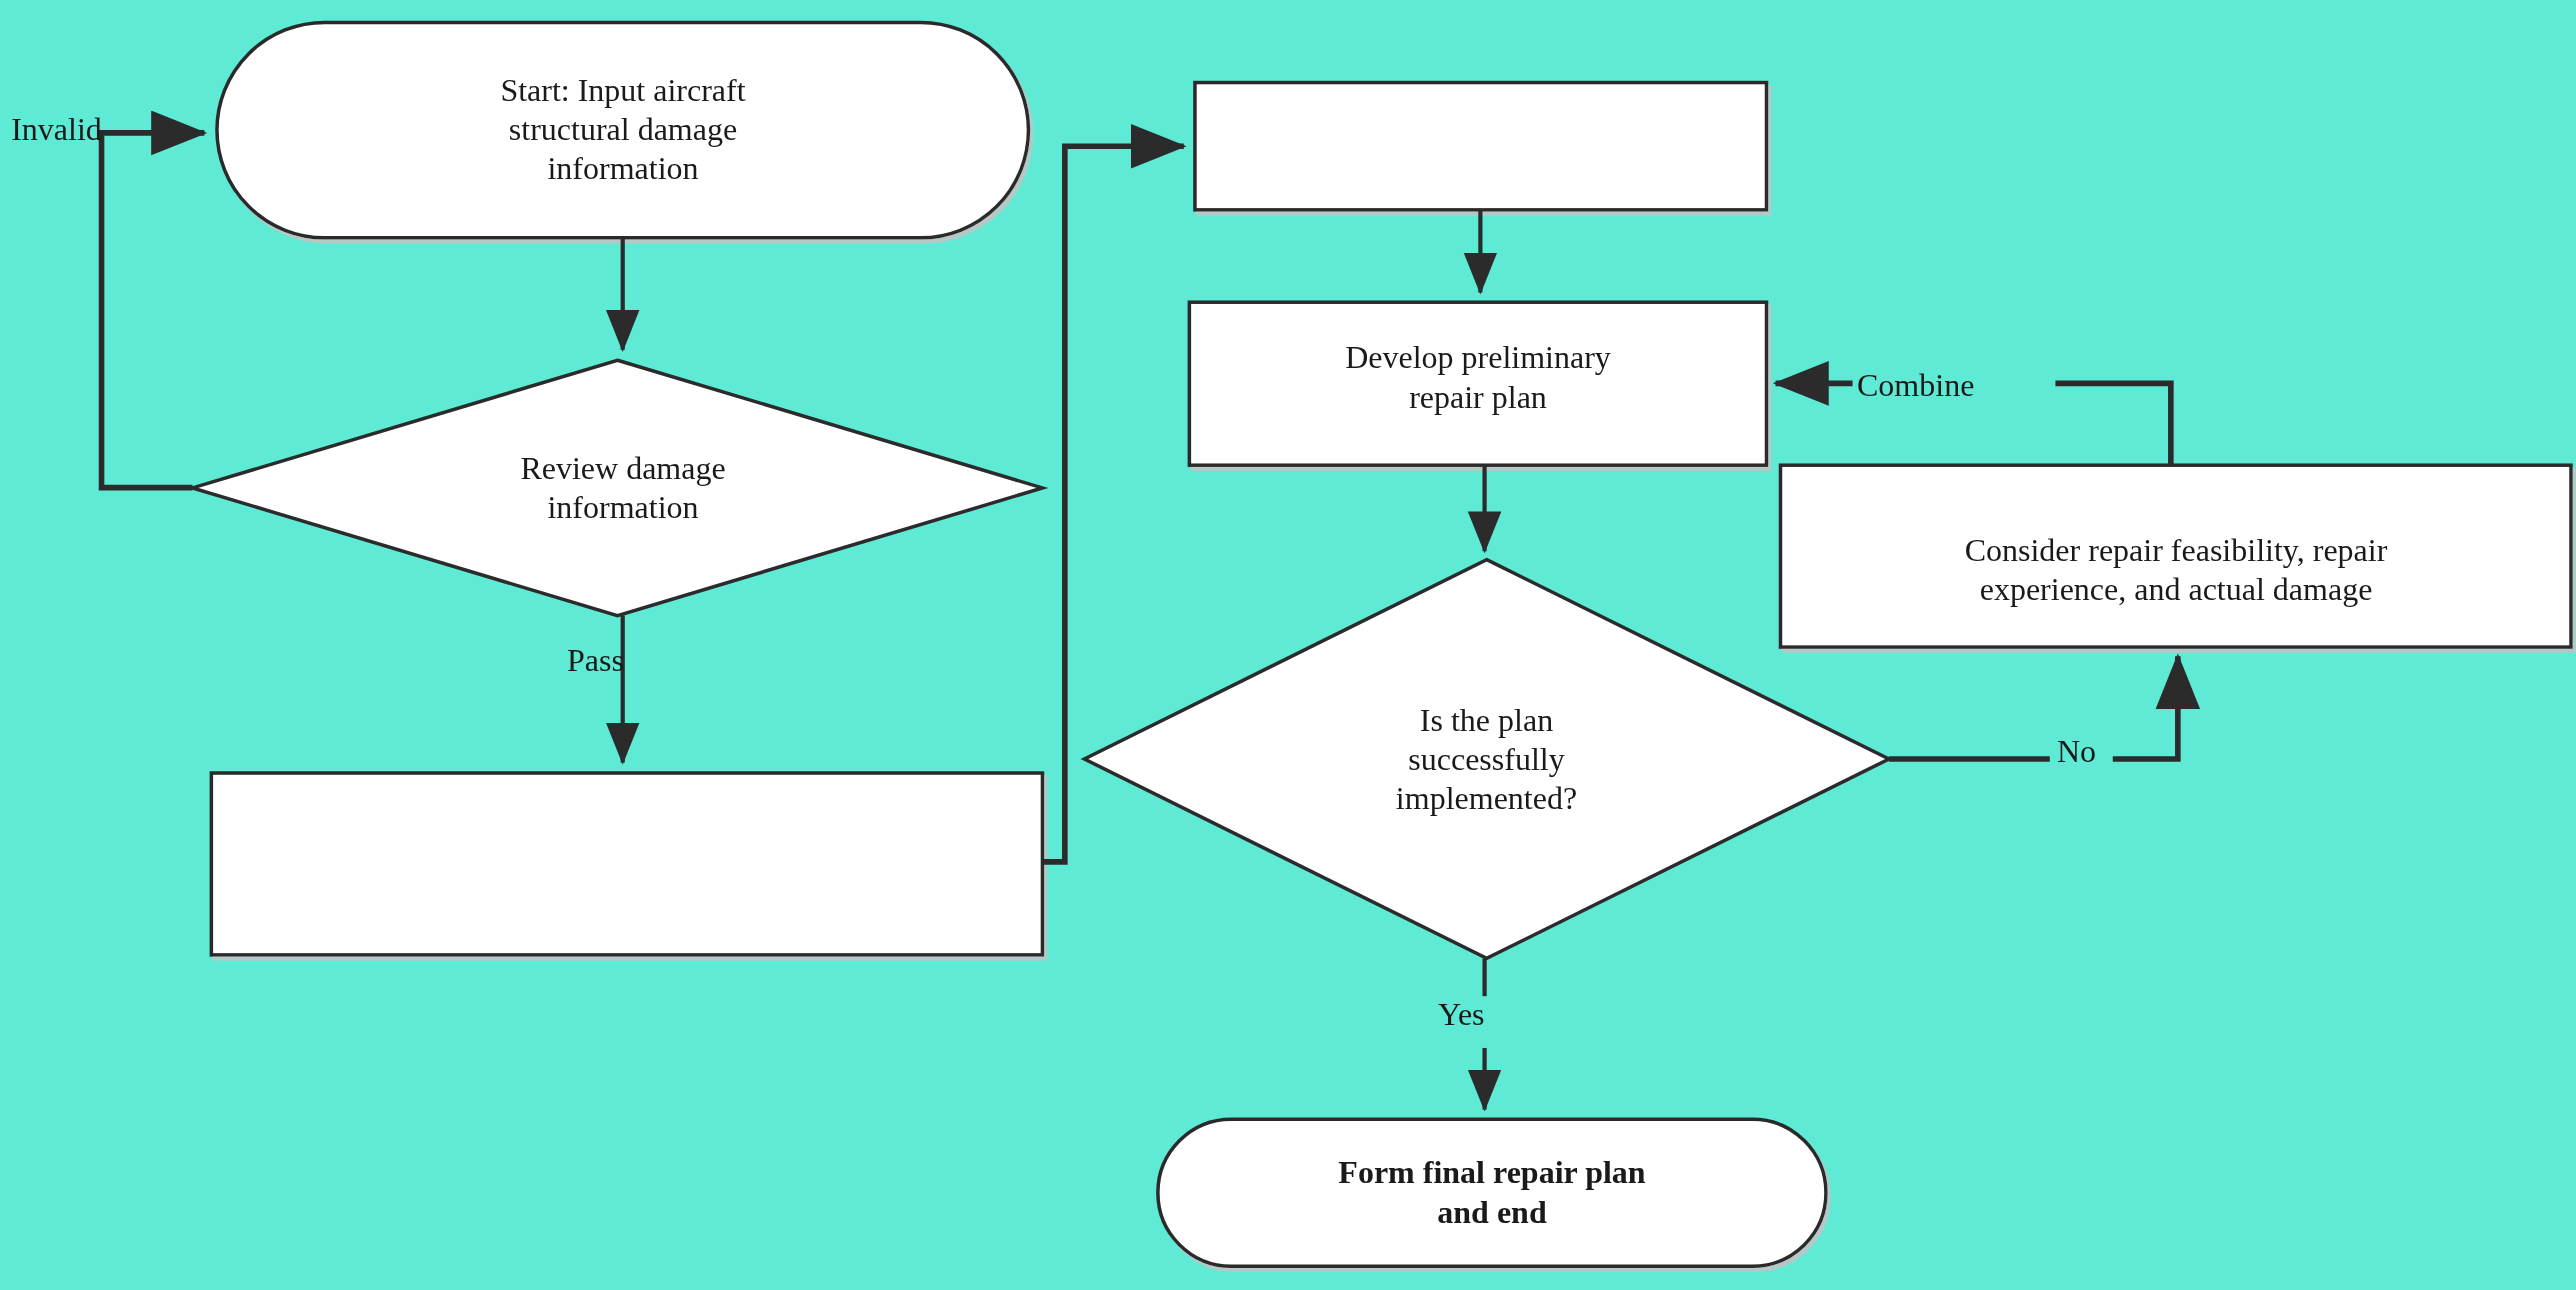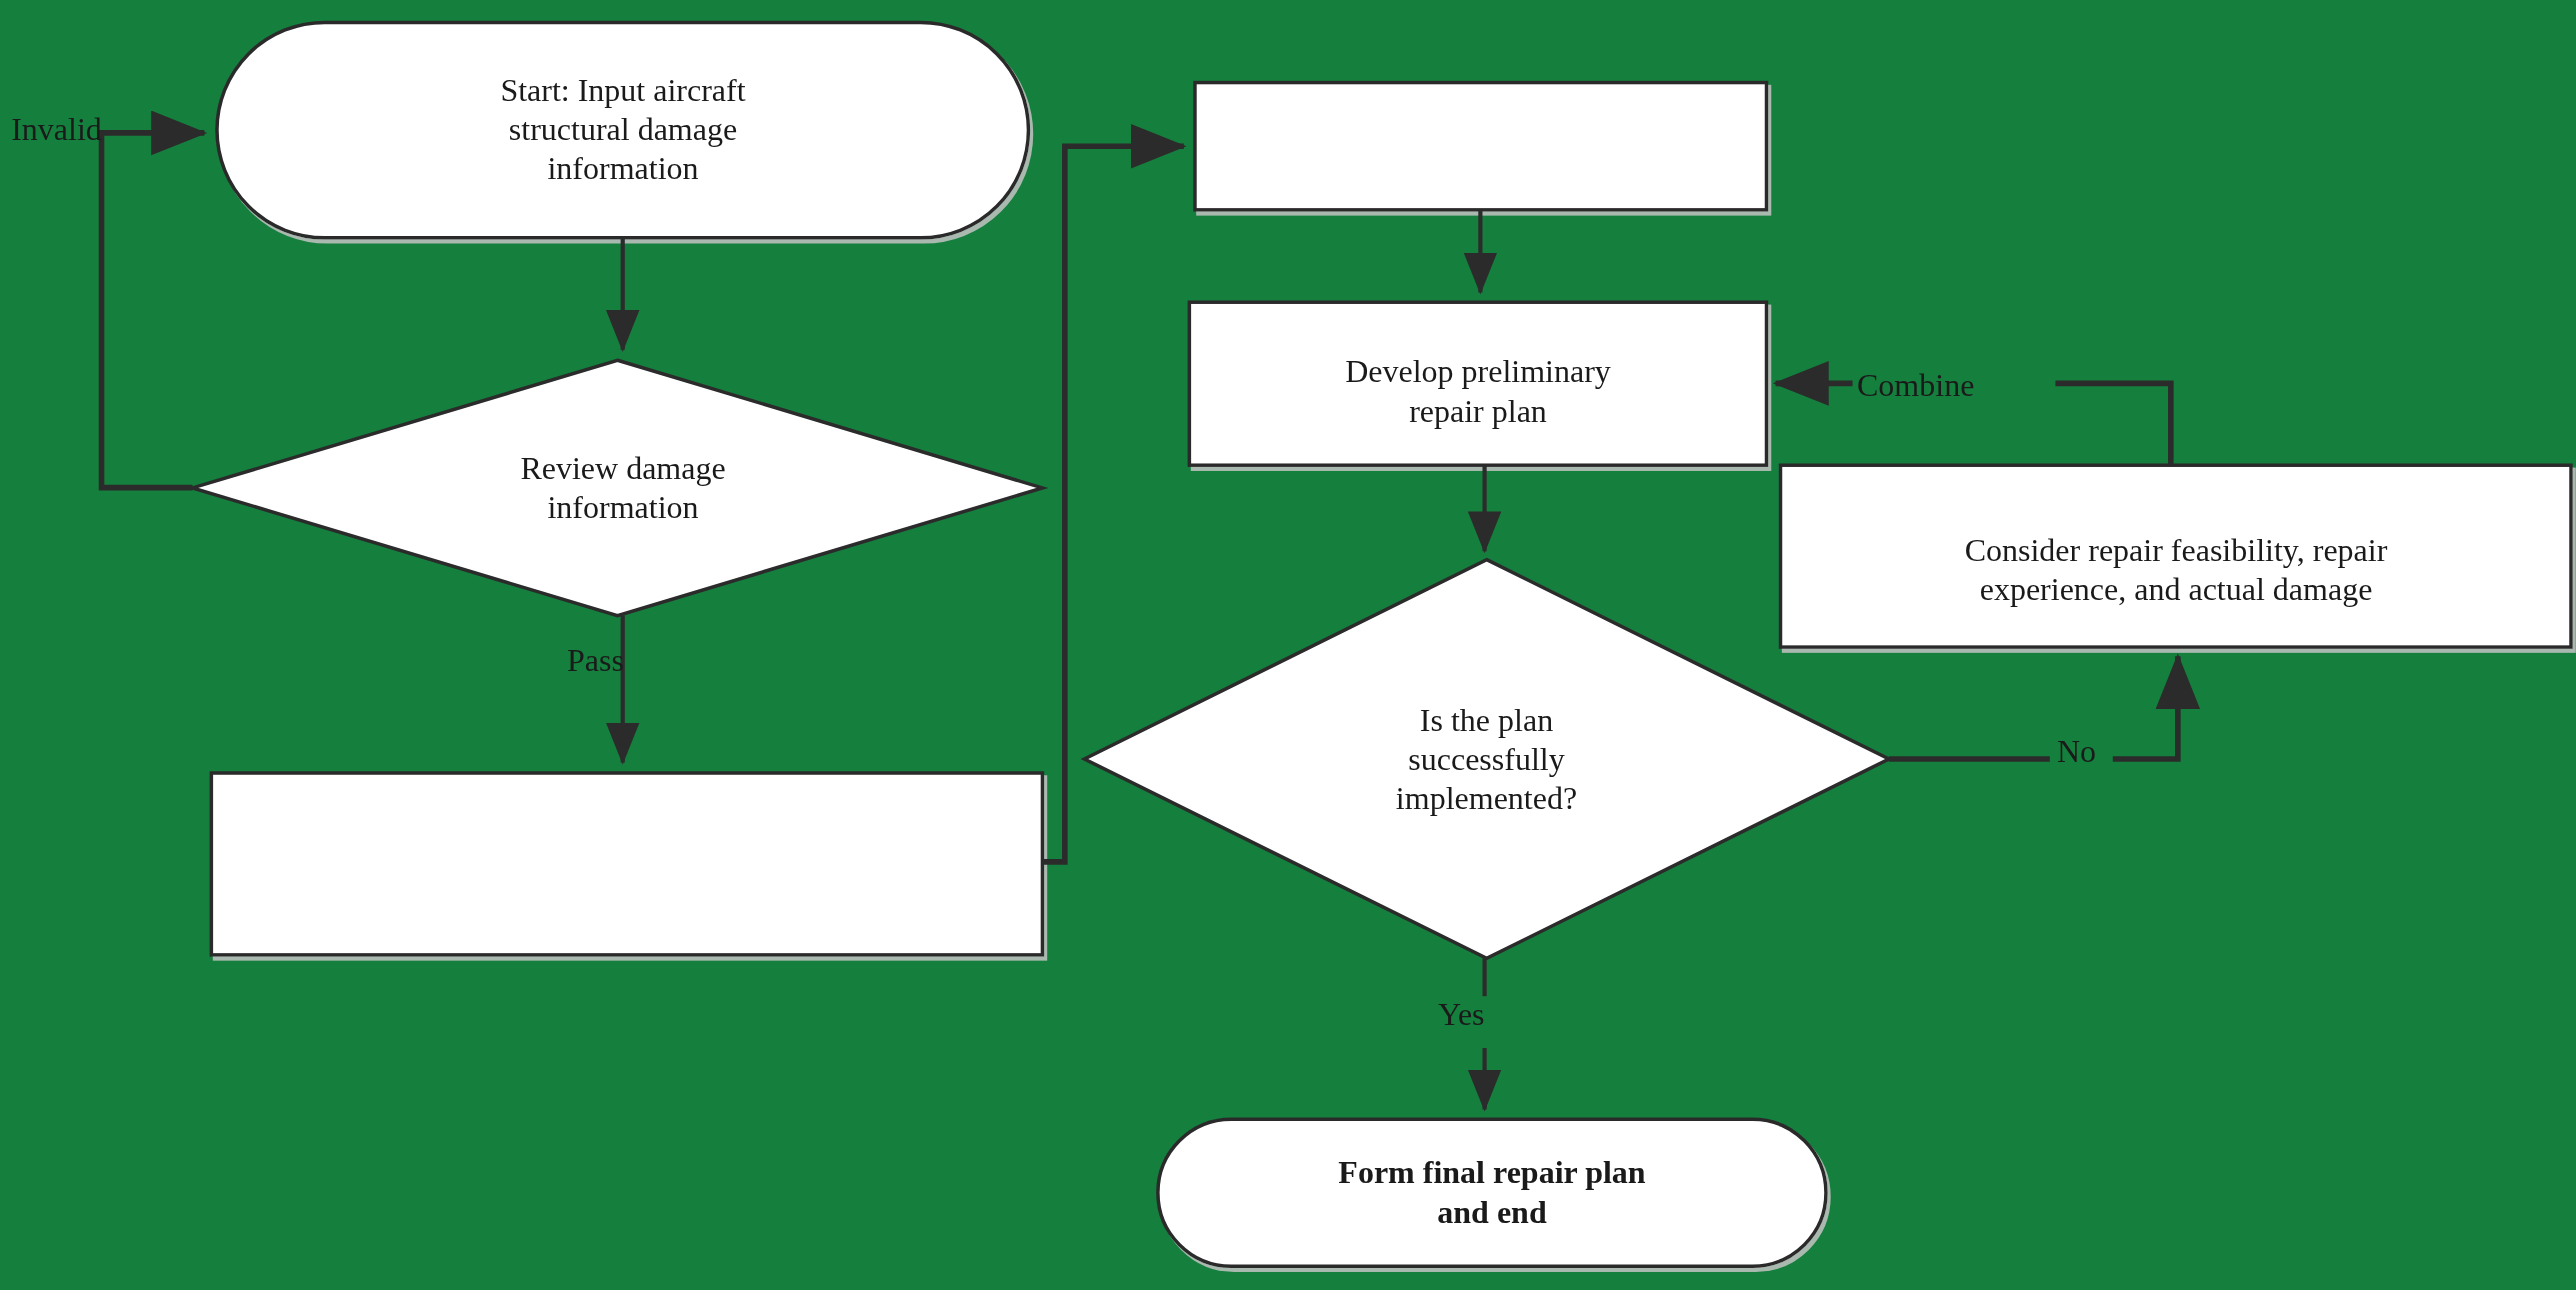--- a/index.html
+++ b/index.html
@@ -9,21 +9,21 @@
     background: #ffffff;
   }
   body {
     font-family: "Liberation Serif", "DejaVu Serif", serif;
     color: #1a1a1a;
   }
   #canvas {
     position: relative;
     width: 2576px;
     height: 1290px;
-    background: #15803d;
+    background: #5eead4;
     overflow: hidden;
   }
   #flow-svg {
     position: absolute;
     left: 0;
     top: 0;
     width: 2576px;
     height: 1290px;
   }
   .node-label {
@@ -112,21 +112,21 @@
 
   <div class="node-label" style="left:231px; top:22.4px; width:784px; height:215px;">Start: Input aircraft
 structural damage
 information</div>
 
   <div class="node-label" style="left:364px; top:392px; width:518px; height:192px;">Review damage
 information</div>
 
 
 
-  <div class="node-label" style="left:1198px; top:310px; width:560px; height:163px;">Develop preliminary
+  <div class="node-label" style="left:1198px; top:296px; width:560px; height:163px;">Develop preliminary
 repair plan</div>
 
   <div class="node-label" style="left:1791px; top:479px; width:770px; height:182px;">Consider repair feasibility, repair
 experience, and actual damage</div>
 
   <div class="node-label" style="left:1259px; top:630px; width:455px; height:259px;">Is the plan
 successfully
 implemented?</div>
 
   <div class="node-label" style="left:1172px; top:1119px; width:640px; height:147px;font-weight:bold;">Form final repair plan

